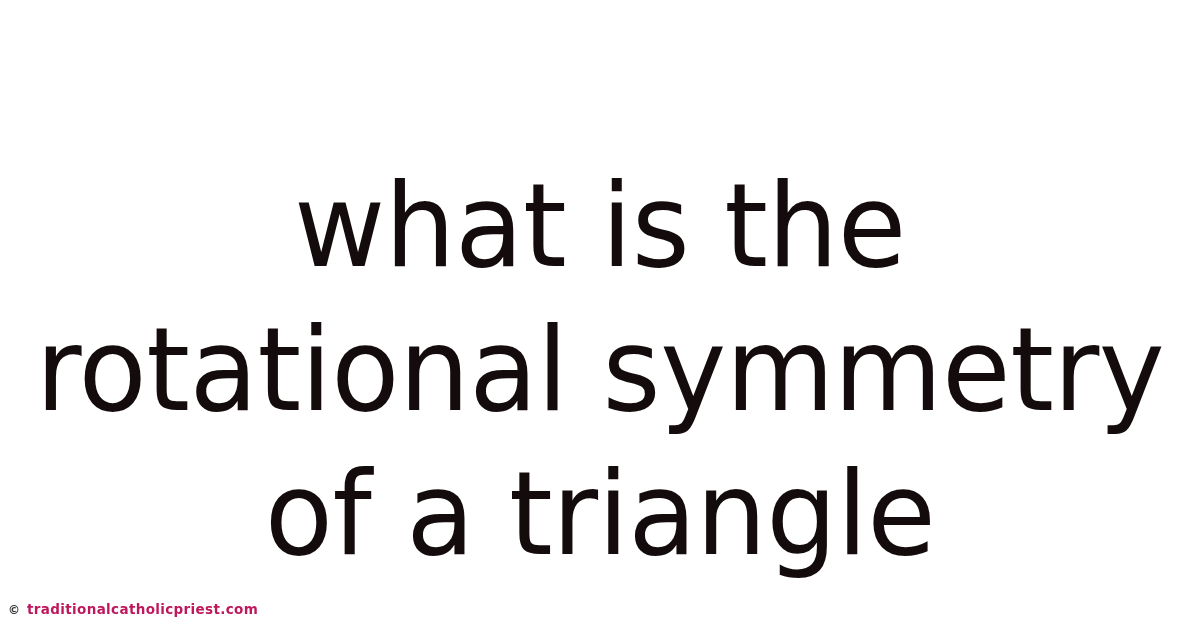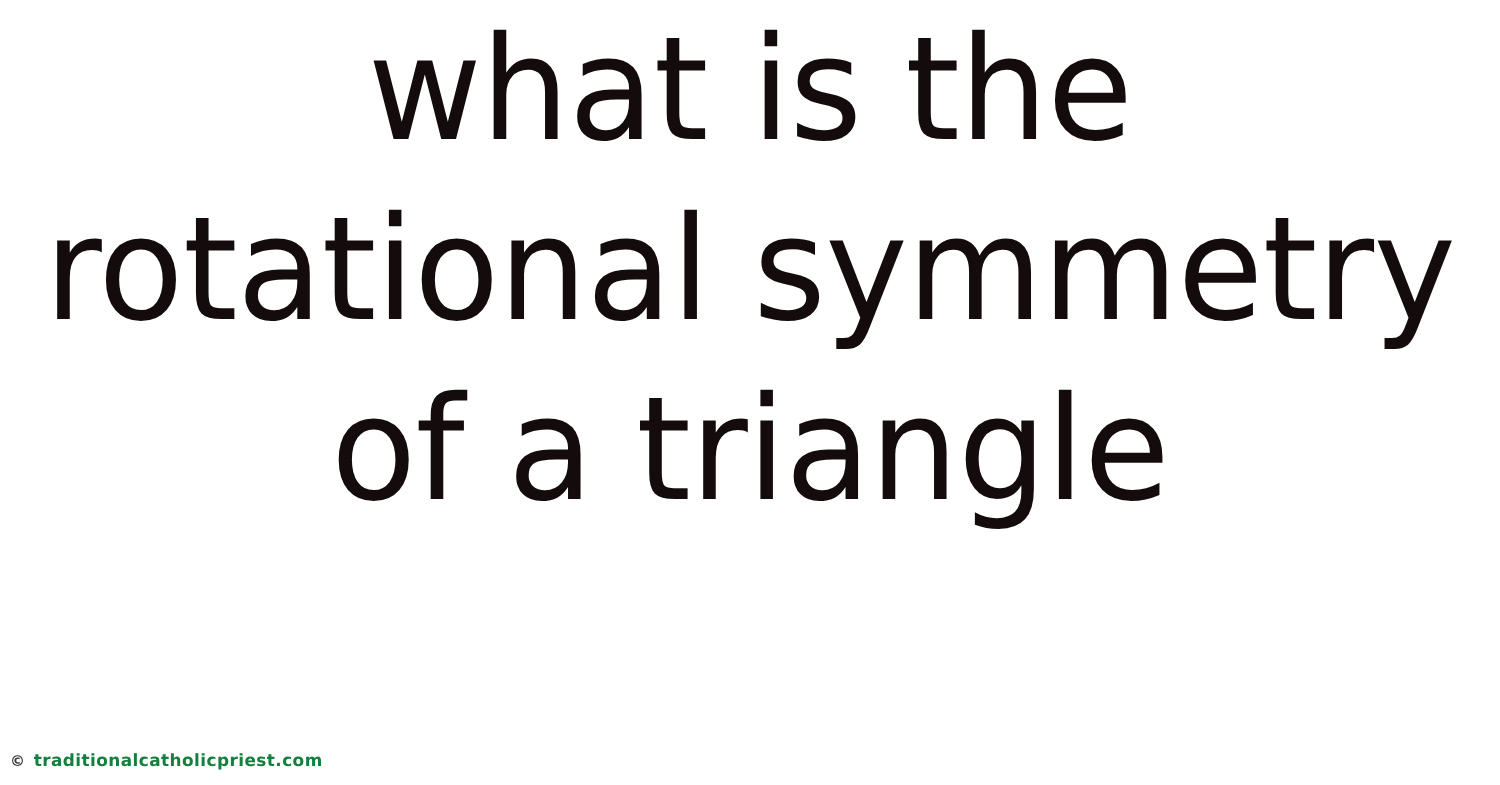--- a/index.html
+++ b/index.html
@@ -25,21 +25,21 @@
   }
 
   
   .headline-wrap {
     position: absolute;
     left: 0;
     top: 0;
     width: 1200px;
     height: 586px;
     display: flex;
-    align-items: flex-start;
+    align-items: flex-end;
     justify-content: center;
     padding: 0 16px;
     box-sizing: border-box;
   }
 
   .headline {
     font-family: "DejaVu Sans", sans-serif;
     font-size: 115px;
     line-height: 144px;
     font-weight: 400;
@@ -83,16 +83,16 @@
 <body style="background: rgb(255, 255, 255);">
 
 <div class="card" style="background: rgb(255, 255, 255); width: 1200px; height: 628px;">
 
   <div class="headline-wrap">
     <h1 class="headline" style="color: rgb(20, 12, 12); font-size: 115px; line-height: 144px; text-align: center;">what is the rotational symmetry of a triangle</h1>
   </div>
 
   <div class="footer">
     <span class="footer-copyright">©</span>
-    <span class="footer-domain" style="color: #15803d;">traditionalcatholicpriest.com</span>
+    <span class="footer-domain" style="color: #be185d;">traditionalcatholicpriest.com</span>
   </div>
 
 </div>
 
 </body></html>

